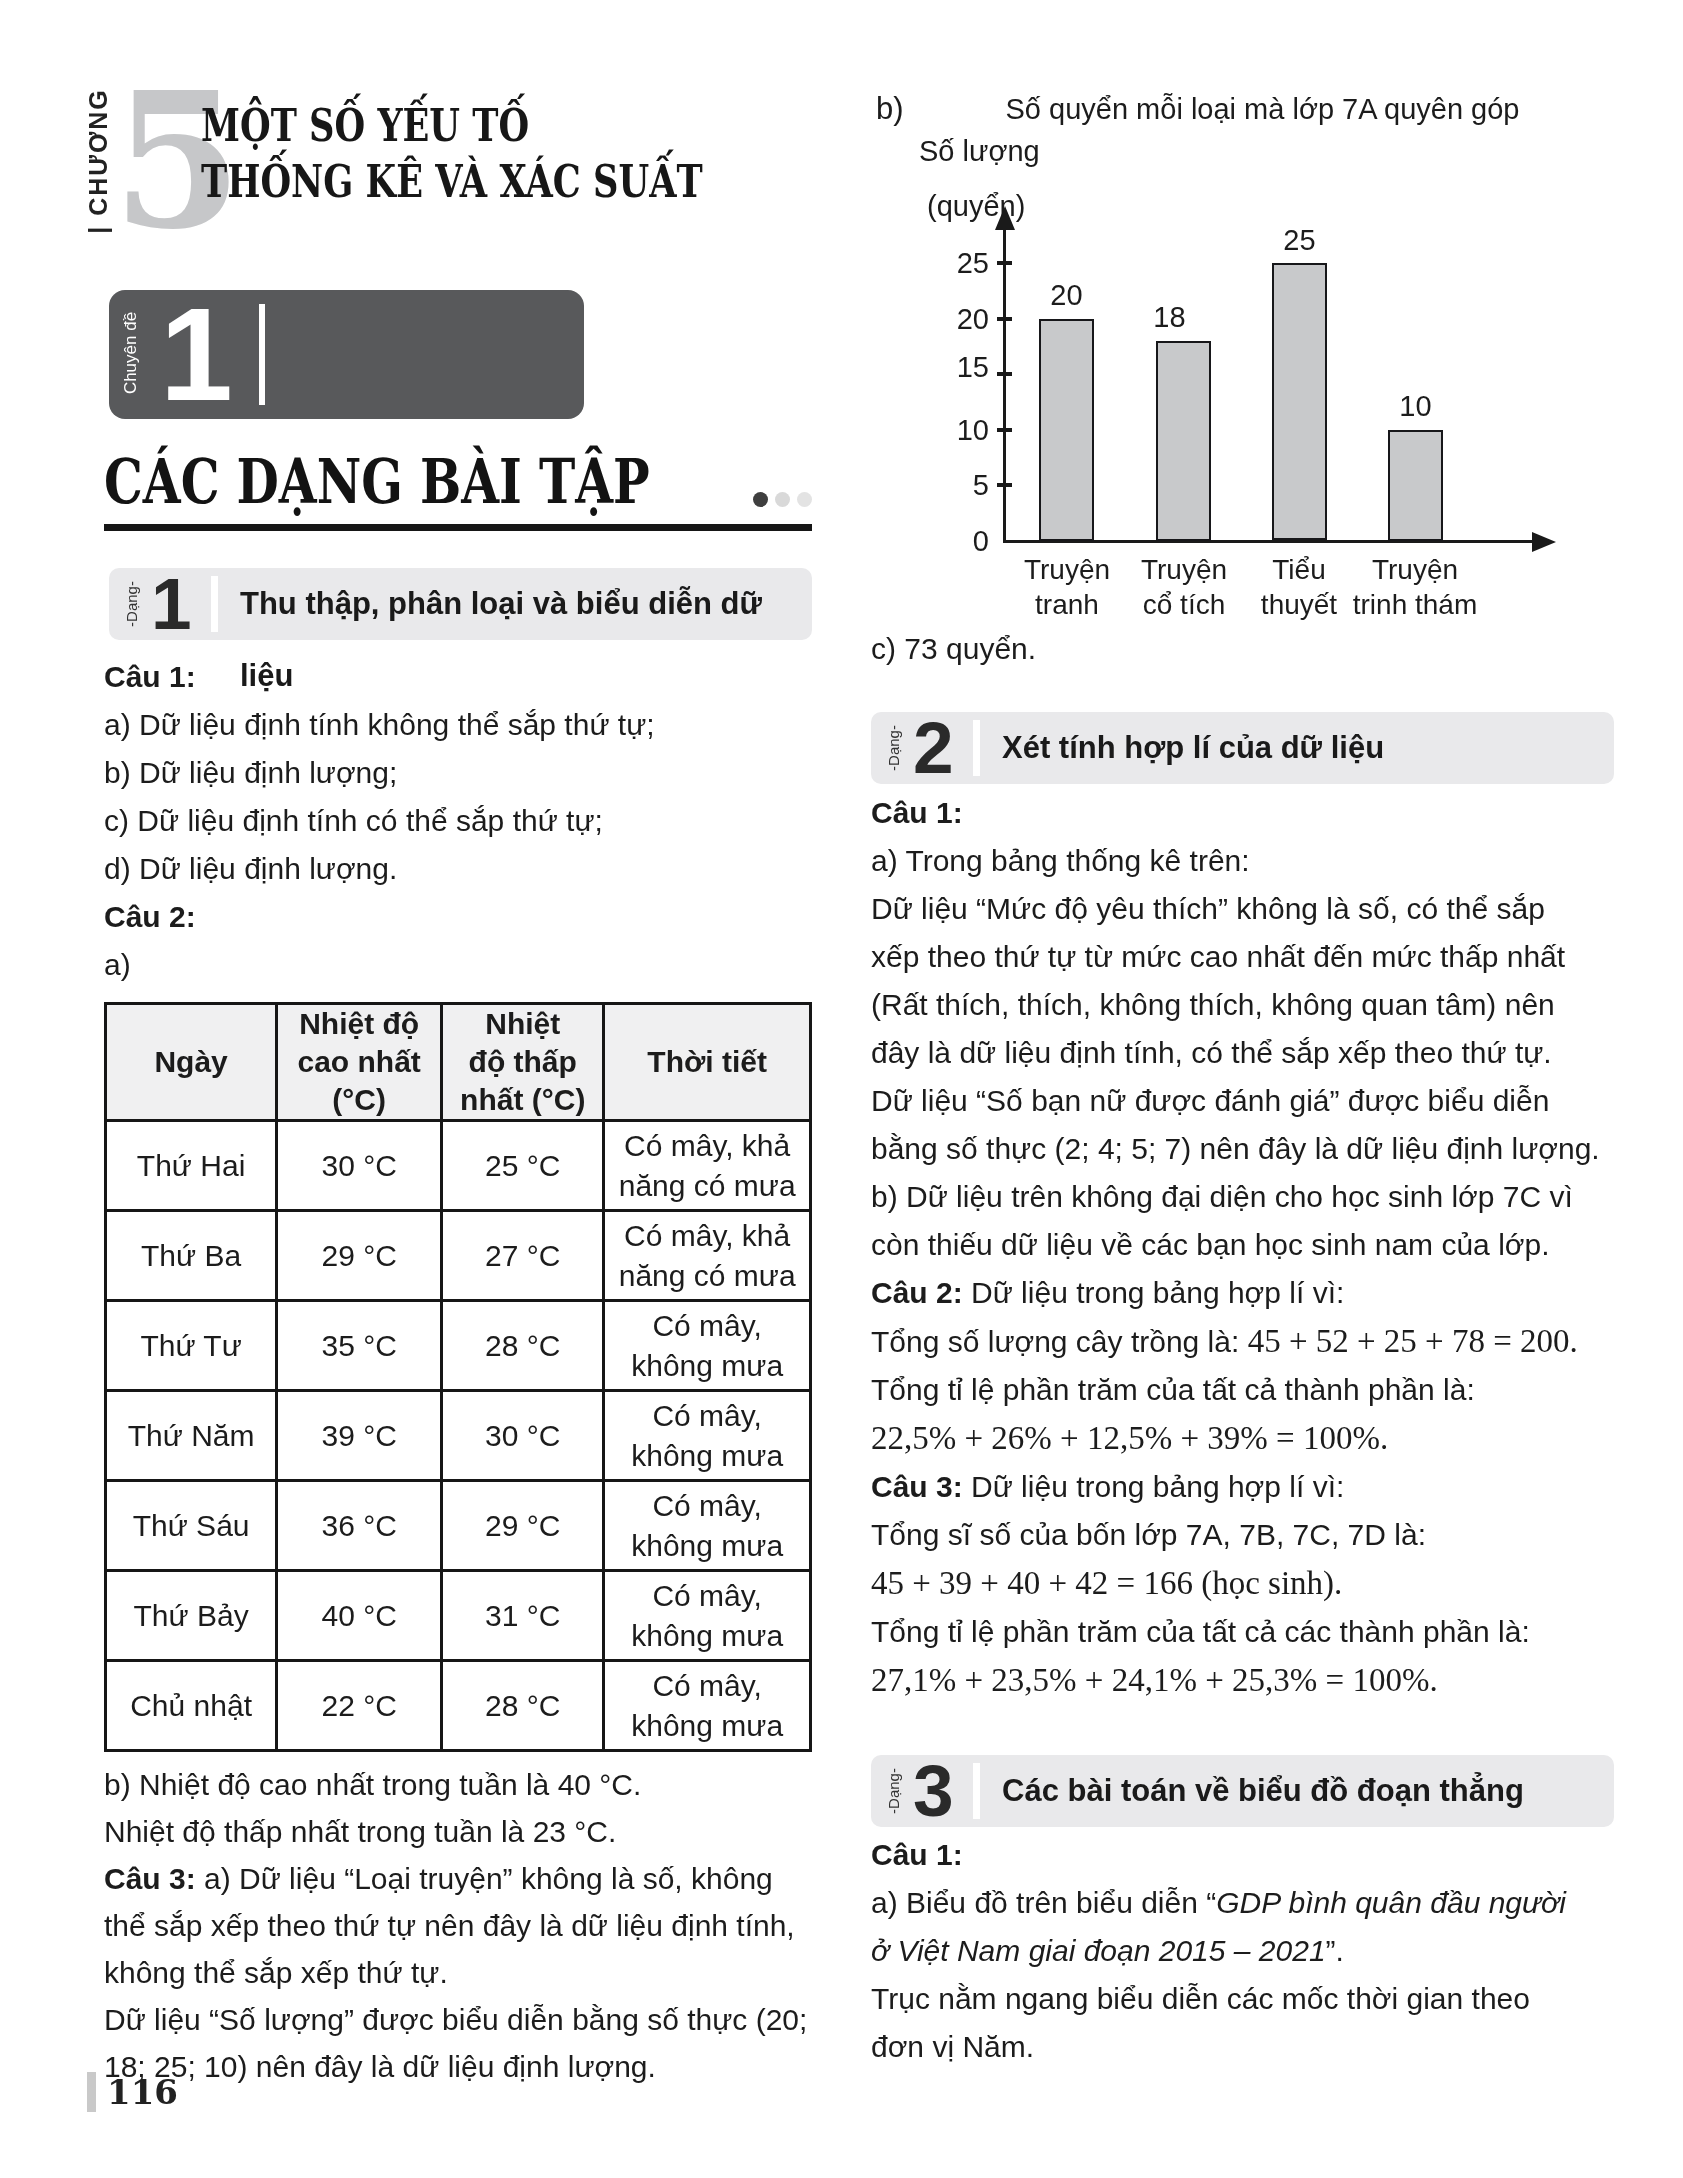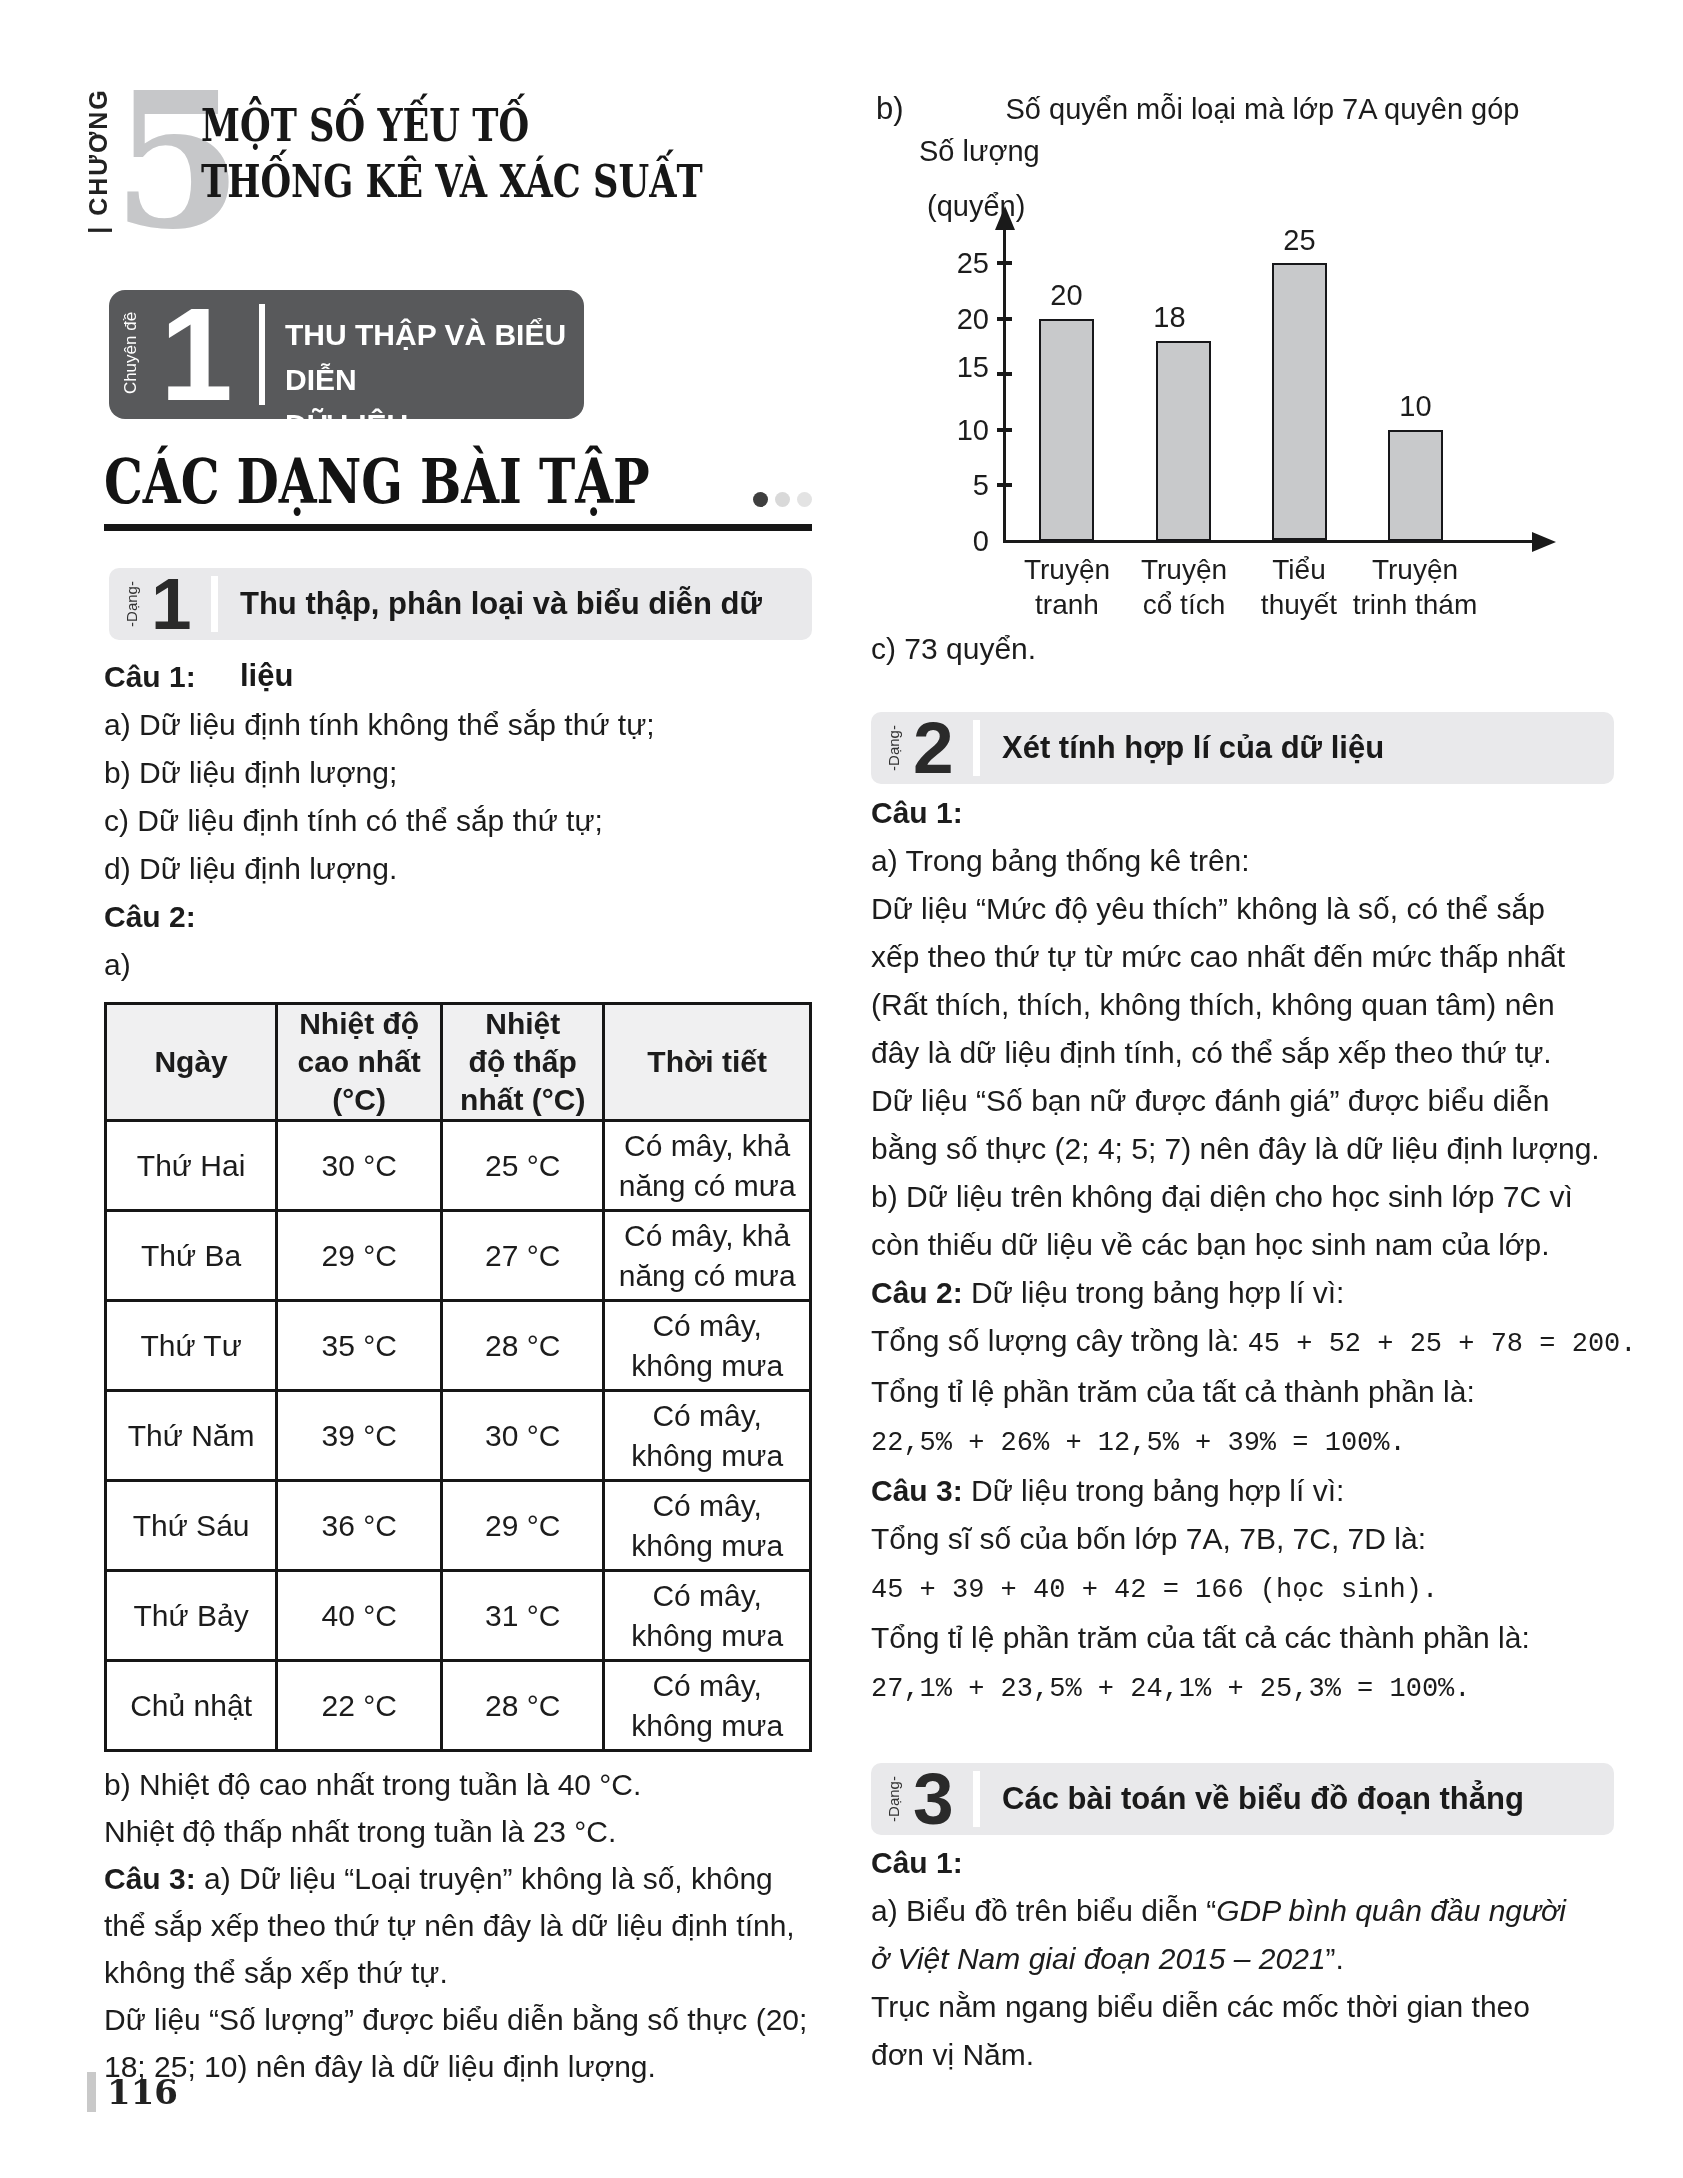--- a/index.html
+++ b/index.html
@@ -41,21 +41,21 @@
   .dang-label{left:22px;top:36px;font-size:15px;color:#333;}
   .dang-number{position:absolute;left:42px;top:0px;font-size:73px;line-height:71px;font-weight:bold;color:#2a2a2a;}
   .dang-sep{position:absolute;left:102px;top:8px;bottom:8px;width:7px;background:#fff;}
   .dang-title{position:absolute;left:131px;top:0;font-size:31px;font-weight:bold;line-height:72px;color:#1a1a1a;}
 
   
   .tblock{margin-top:13px;}
   .tblock .tline{font-size:30px;line-height:48px;white-space:nowrap;}
   .run-b{font-weight:bold;}
   .run-i{font-style:italic;}
-  .run-m{font-family:Liberation Mono, monospace;font-size:27px;}
+  .run-m{font-family:Liberation Serif, serif;font-size:33px;}
 
   
   table.weather{border-collapse:collapse;margin-top:13px;}
   table.weather th,table.weather td{border:3px solid #161616;text-align:center;vertical-align:middle;
       font-size:30px;padding:0 6px;}
   table.weather th{background:#f0f0f1;font-weight:bold;height:113px;line-height:38px;}
   table.weather td{height:87px;line-height:40px;}
   .cw0{width:164px;} .cw1{width:157px;} .cw2{width:154px;} .cw3{width:202px;}
 
   .after-table{margin-top:9px;}
@@ -104,24 +104,20 @@
       <div class="chapter-title">
         <div>MỘT SỐ YẾU TỐ</div>
         <div>THỐNG KÊ VÀ XÁC SUẤT</div>
       </div>
     </div>
 
     <div class="topic-box">
       <div class="vlabel topic-label">Chuyên đề</div>
       <div class="topic-number">1</div>
       <div class="topic-sep"></div>
-      <div class="topic-title">
-        <div>THU THẬP VÀ BIỂU DIỄN</div>
-        <div>DỮ LIỆU</div>
-      </div>
     </div>
 
     <div class="section-heading">
       <div class="txt">CÁC DẠNG BÀI TẬP</div>
       <div class="heading-dots"><span style="background: rgb(63, 63, 63);"></span><span style="background: rgb(217, 217, 217);"></span><span style="background: rgb(227, 227, 227);"></span></div>
     </div>
     <div class="underline"></div>
 
     <div class="dang-box dang-box-left">
       <div class="vlabel dang-label">-Dạng-</div>

